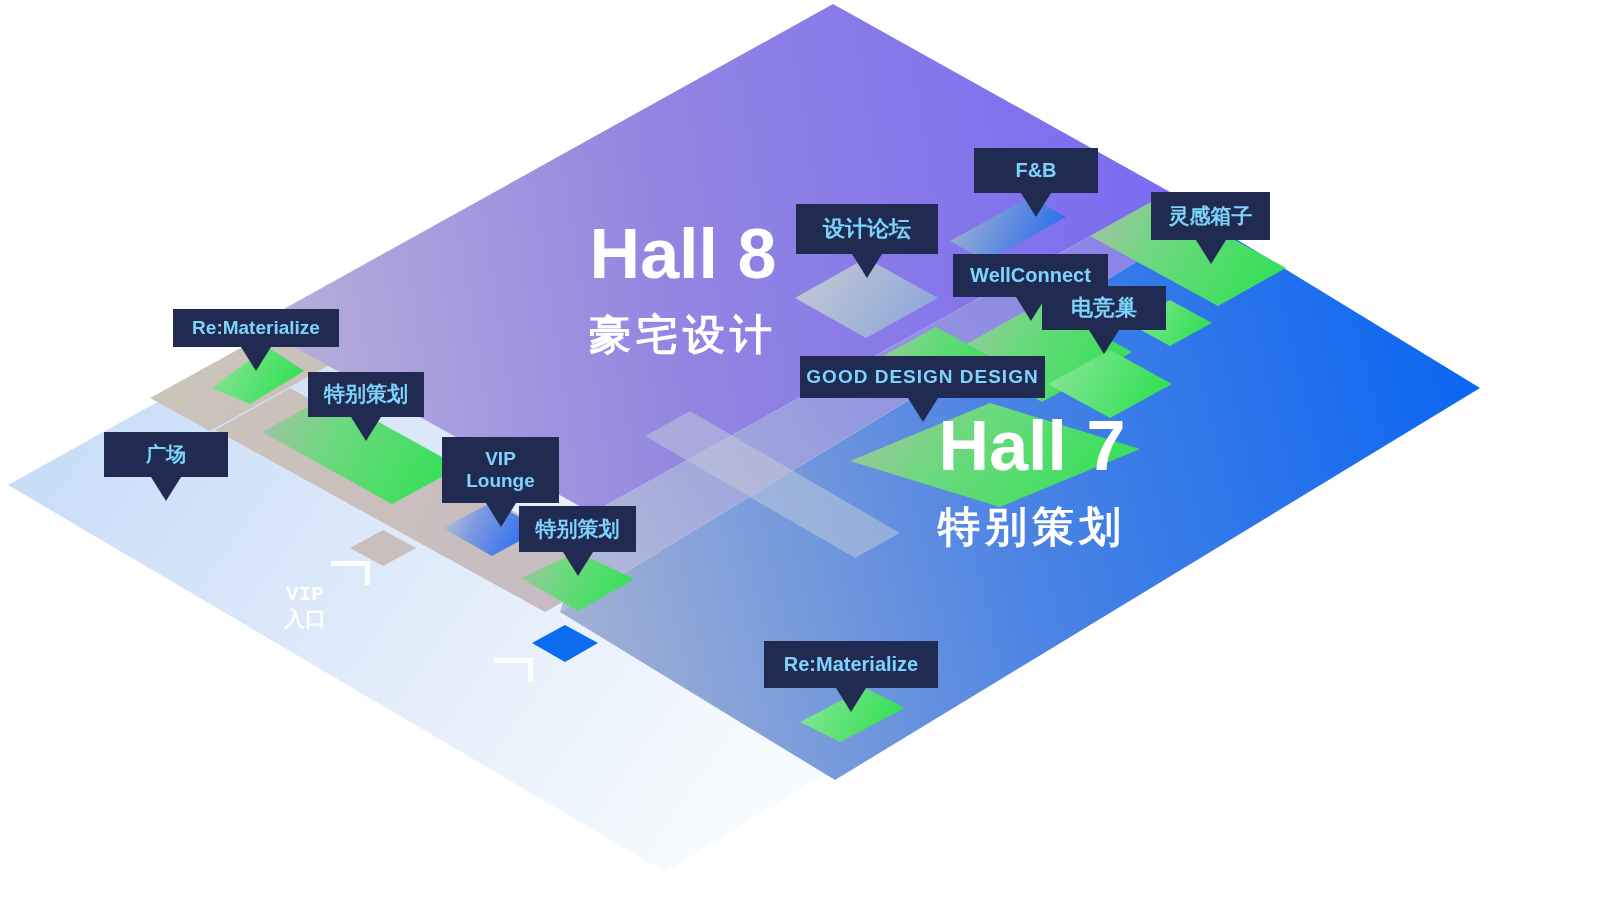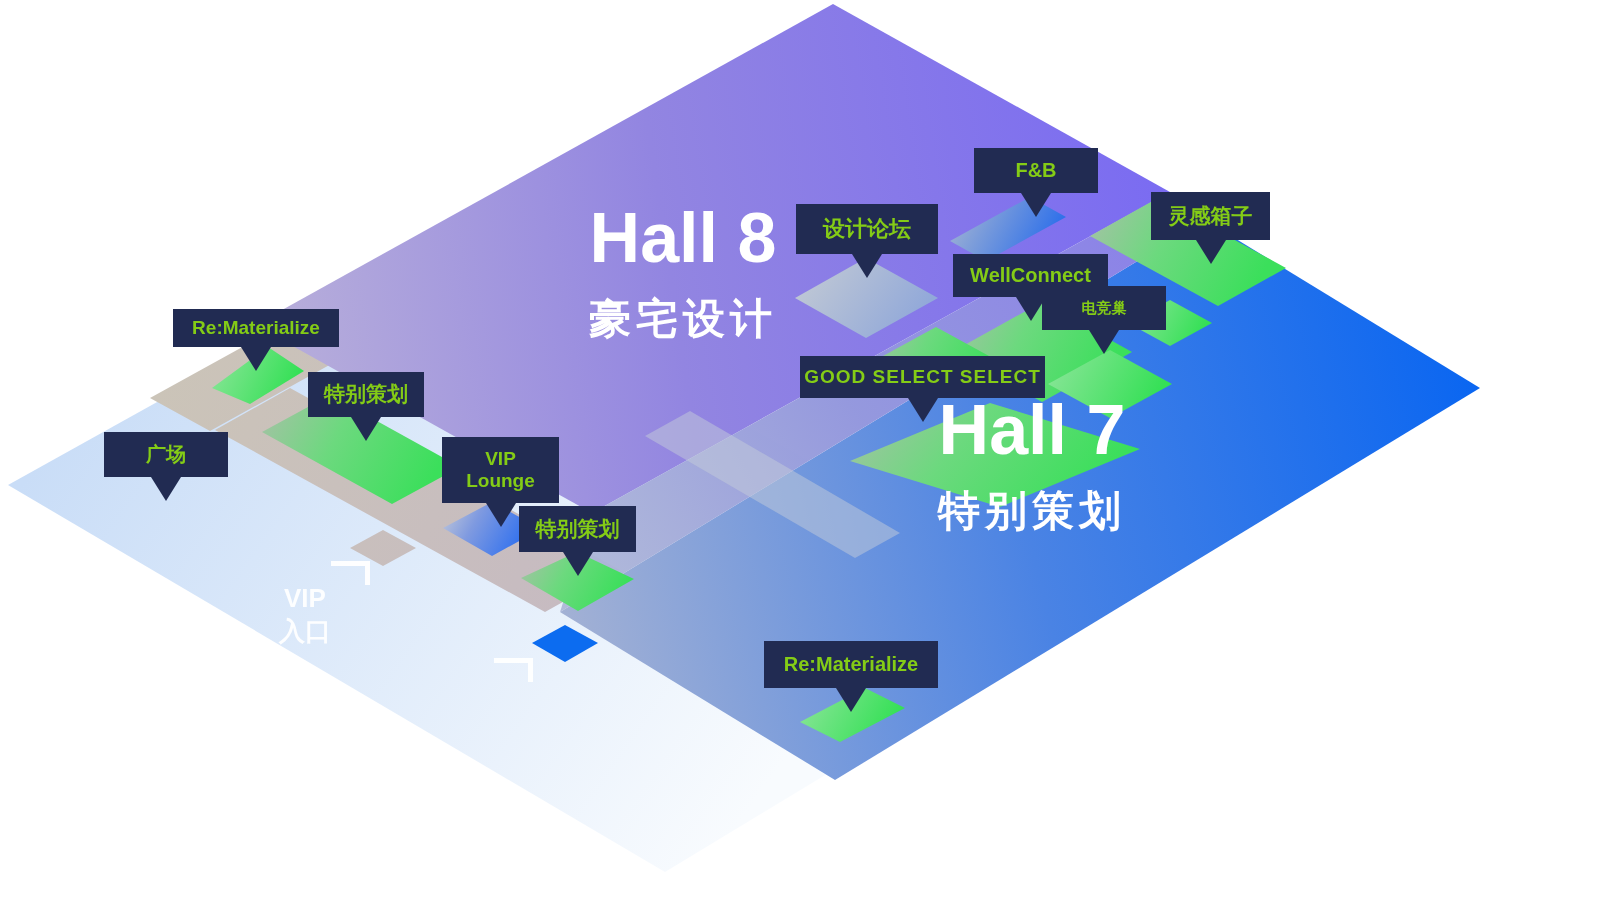--- a/index.html
+++ b/index.html
@@ -3,32 +3,32 @@
 <meta charset="utf-8">
 <style>
   html,body{margin:0;padding:0;background:#ffffff;}
   .stage{
     position:relative;width:1600px;height:900px;overflow:hidden;
     font-family:"Liberation Sans", sans-serif;background:#ffffff;
   }
   .stage svg{position:absolute;left:0;top:0;}
   .bubble{
     position:absolute;z-index:10;box-sizing:border-box;
-    background:var(--c-label-navy,#212b52);color:#84cc16;font-weight:bold;
+    background:var(--c-label-navy,#212b52);color:#7dd3fc;font-weight:bold;
     display:flex;align-items:center;justify-content:center;text-align:center;
     padding:2px 8px;white-space:nowrap;line-height:1.15;
   }
   .bubble.wrap{white-space:normal;}
   .bubble::after{
     content:"";position:absolute;top:100%;left:50%;margin-left:-15px;
     border-left:15px solid transparent;border-right:15px solid transparent;
     border-top:24px solid var(--c-label-navy,#212b52);
   }
   .hall-title{position:absolute;z-index:5;color:#fff;text-align:center;}
-  .hall-title .name{font-size:70px;font-weight:bold;line-height:1;}
+  .hall-title .name{font-size:70px;font-weight:bold;line-height:1;margin-top:16px;}
   .hall-title .category{font-size:42px;font-weight:bold;letter-spacing:5px;margin-top:18px;}
   .entrance-text{
     position:absolute;z-index:6;color:rgba(255,255,255,.93);
     font-weight:bold;text-align:center;line-height:1.25;
   }
   .corner-mark{
     position:absolute;z-index:6;width:34px;height:19px;
     border-top:5px solid rgba(255,255,255,.95);
     border-right:5px solid rgba(255,255,255,.95);
   }
@@ -122,25 +122,25 @@
   </div>
 
   <div class="bubble" style="left:173px;top:309px;width:166px;height:38px;font-size:19px;">Re:Materialize</div>
   <div class="bubble" style="left:308px;top:372px;width:116px;height:45px;font-size:21px;">特别策划</div>
   <div class="bubble" style="left:104px;top:432px;width:124px;height:45px;font-size:20px;">广场</div>
   <div class="bubble wrap" style="left:442px;top:437px;width:117px;height:66px;font-size:19px;">VIP Lounge</div>
   <div class="bubble" style="left:519px;top:506px;width:117px;height:46px;font-size:21px;">特别策划</div>
   <div class="bubble" style="left:796px;top:204px;width:142px;height:50px;font-size:22px;">设计论坛</div>
   <div class="bubble" style="left:974px;top:148px;width:124px;height:45px;font-size:20px;">F&amp;B</div>
   <div class="bubble" style="left:941px;top:254px;width:155px;height:43px;font-size:20px;margin-left:12px;">WellConnect</div>
-  <div class="bubble" style="left:1042px;top:286px;width:124px;height:44px;font-size:15px;">电竞巢</div>
+  <div class="bubble" style="left:1042px;top:286px;width:124px;height:44px;font-size:22px;">电竞巢</div>
   <div class="bubble" style="left:1151px;top:192px;width:119px;height:48px;font-size:21px;">灵感箱子</div>
-  <div class="bubble" style="left:800px;top:356px;width:245px;height:42px;font-size:19px;letter-spacing:1px;">GOOD SELECT SELECT</div>
+  <div class="bubble" style="left:800px;top:356px;width:245px;height:42px;font-size:19px;letter-spacing:1px;">GOOD DESIGN DESIGN</div>
   <div class="bubble" style="left:764px;top:641px;width:174px;height:47px;font-size:20px;">Re:Materialize</div>
 
   <div class="corner-mark" style="left:331px;top:561px;"></div>
-  <div class="entrance-text" style="left:267px;top:582px;width:76px;font-size:26px;">
+  <div class="entrance-text" style="left:267px;top:582px;width:76px;font-size:21px;font-family:Liberation Mono, monospace;">
     <div>VIP</div>
     <div>入口</div>
   </div>
   <div class="corner-mark" style="left:494px;top:658px;"></div>
 
 </div>
 
 </body></html>

